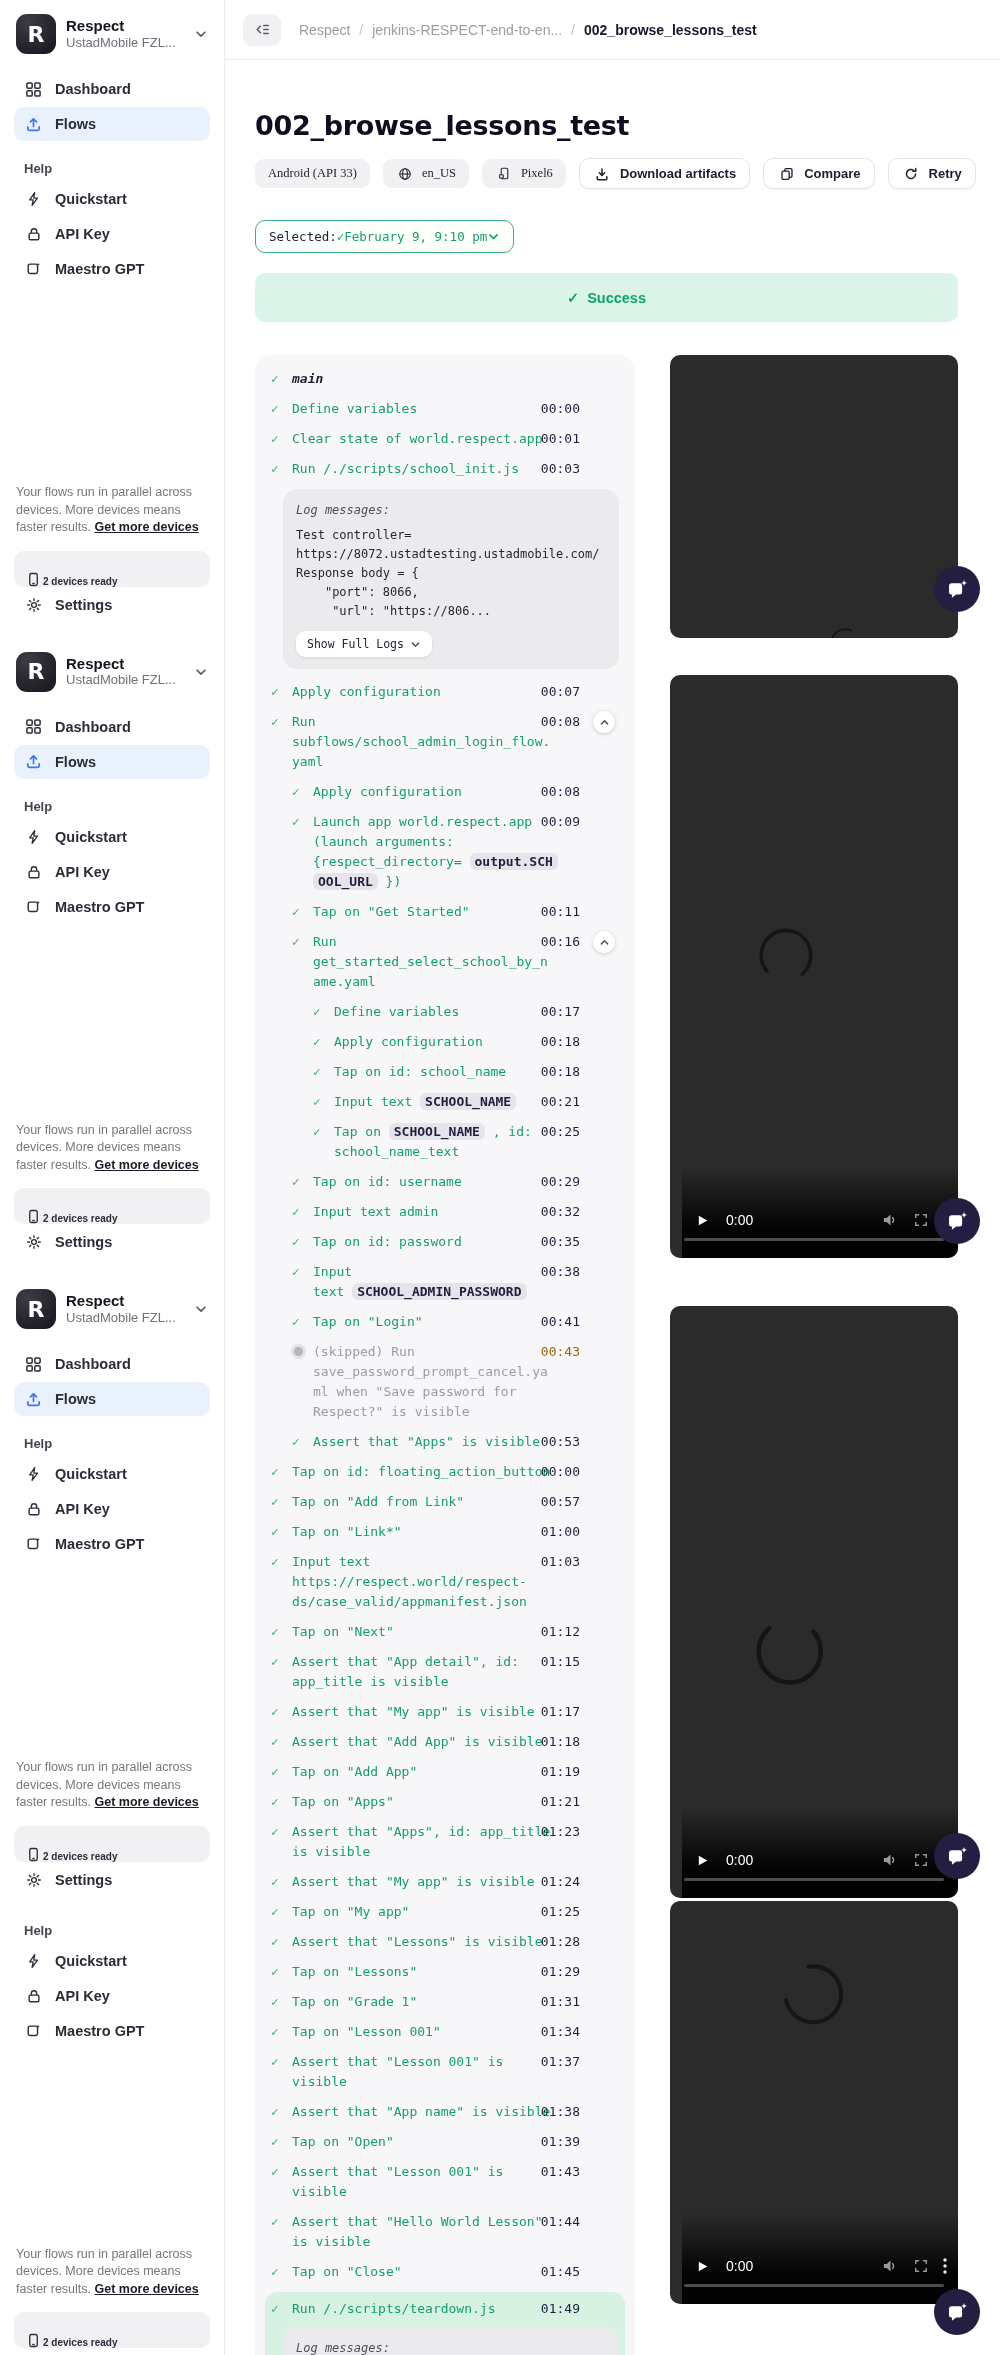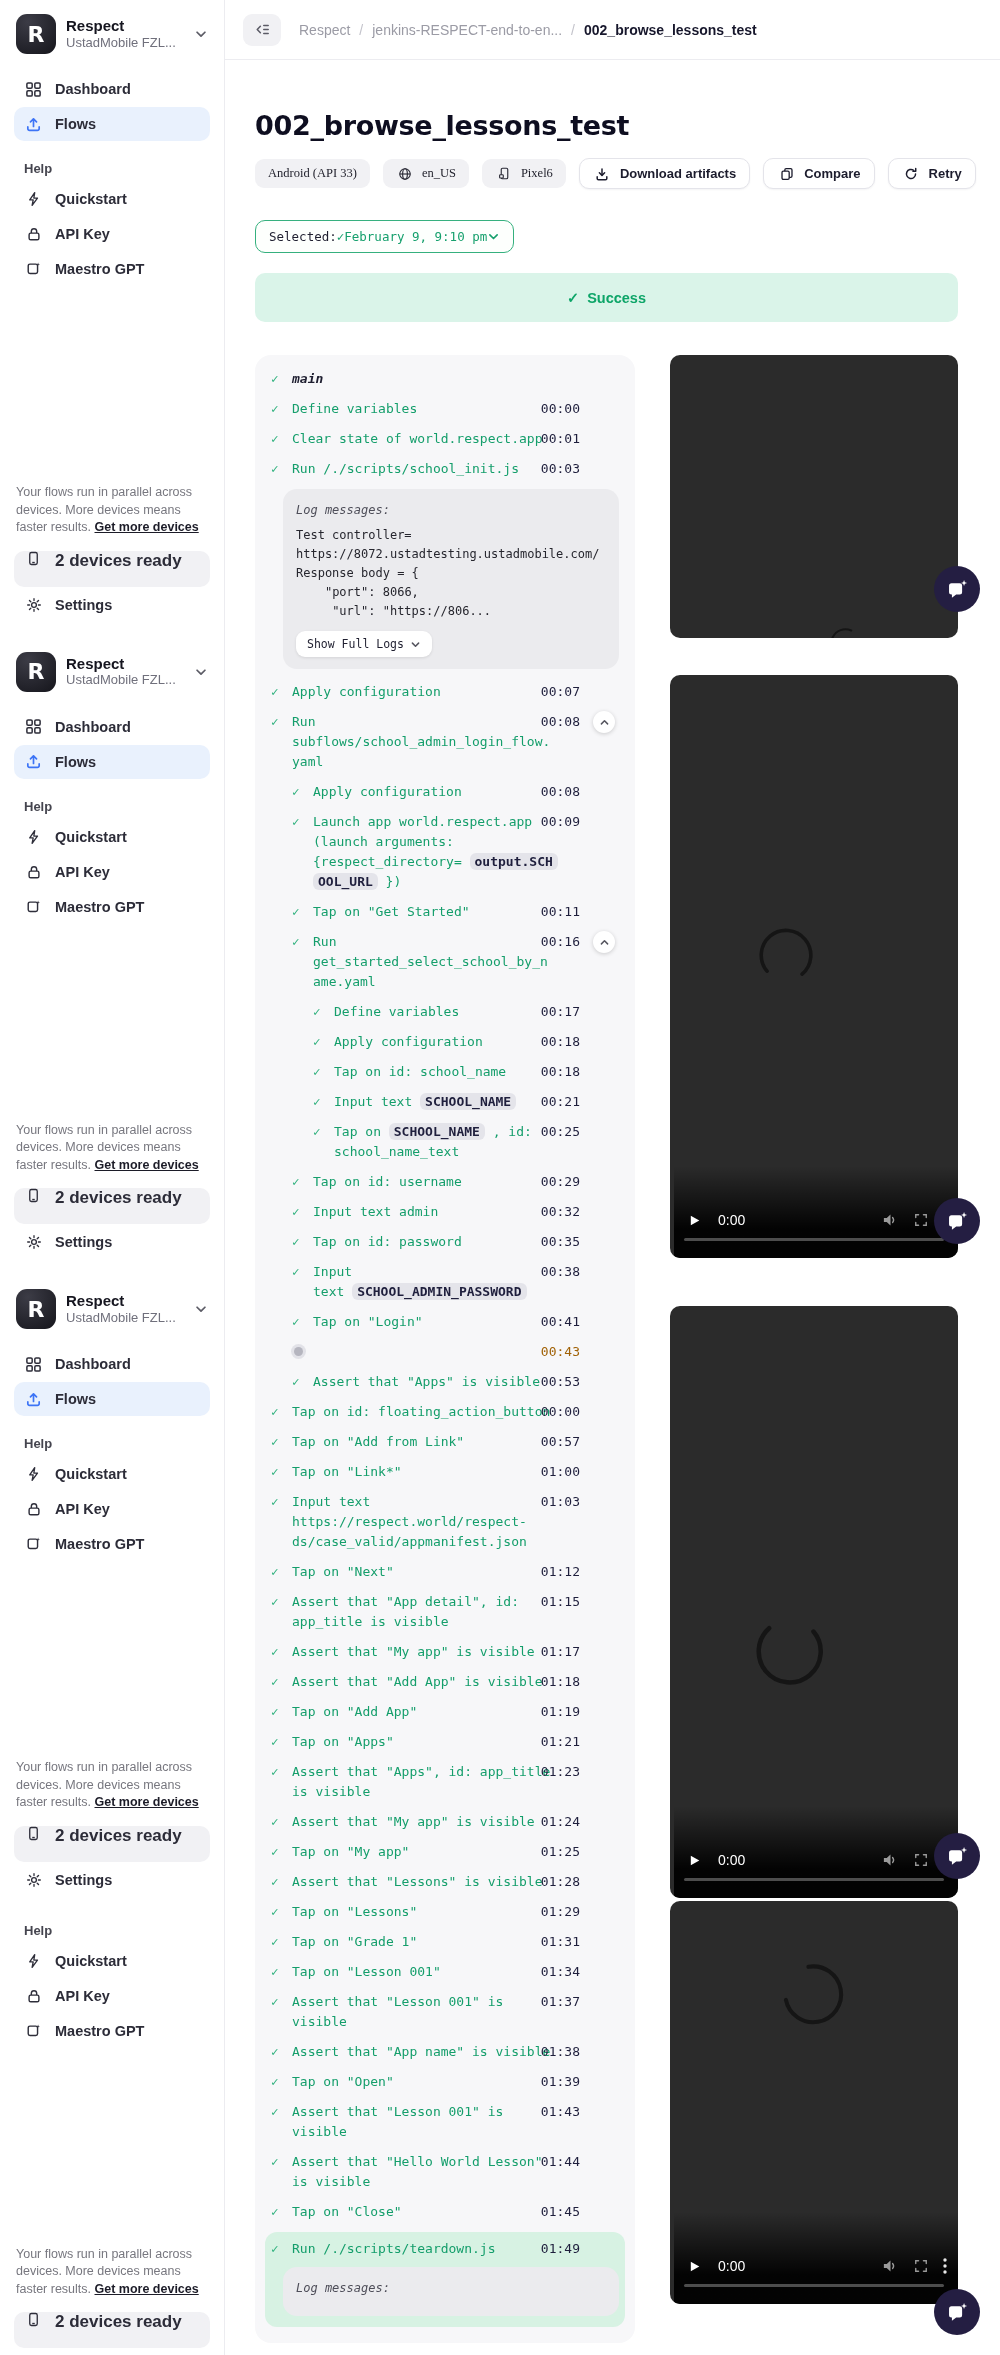--- a/index.html
+++ b/index.html
@@ -15,21 +15,21 @@
 .ws-meta{flex:1;min-width:0}
 .ws-name{font-size:15px;font-weight:700;color:#15151f;line-height:1.15;white-space:nowrap}
 .ws-org{font-size:13px;color:#70707c;line-height:1.25;white-space:nowrap}
 .ws-chev{color:#5c5c66;display:flex}
 .nav-item{display:flex;align-items:center;gap:12px;height:34px;padding:0 10px;border-radius:10px;font-size:14.5px;font-weight:700;color:#2c2c38;margin:1px 0;cursor:pointer;white-space:nowrap}
 .nav-item.active{background:#e9f1fd}
 .icon16{width:19px;flex:none;display:flex;justify-content:center;align-items:center}
 .side-label{font-size:13px;font-weight:700;color:#45454f;margin:20px 0 6px 10px}
 .promo{margin:198px 2px 0;font-size:12.5px;line-height:17.5px;color:#77777f}
 .promo a{color:#1c1c28;font-weight:600;text-decoration:underline;cursor:pointer}
-.devices{display:flex;align-items:flex-start;gap:12px;height:36px;padding:0 10px;border-radius:10px;background:#f1f1f4;font-size:17px;font-weight:700;color:#2c2c38;margin-top:14px;cursor:pointer;white-space:nowrap}
+.devices{display:flex;align-items:flex-end;height:36px;padding:0 10px;border-radius:10px;background:#f1f1f4;font-size:10px;font-weight:700;color:#2c2c38;margin-top:14px;cursor:pointer;white-space:nowrap}
 
 
 .main{flex:1;min-width:0}
 .topbar{height:60px;display:flex;align-items:center;gap:18px;padding:0 24px 0 18px;border-bottom:1px solid #ececf0}
 .collapse-btn{width:38px;height:32px;border:none;background:#f1f1f4;border-radius:9px;display:flex;align-items:center;justify-content:center;cursor:pointer;flex:none}
 .crumbs{display:flex;align-items:center;gap:9px;font-size:14px;color:#9b9ba5;white-space:nowrap}
 .crumb{cursor:pointer}
 .crumb.current{color:#17172c;font-weight:700;cursor:default}
 .sep{color:#c3c3cb}
 .content{padding:50px 42px 0 30px}
@@ -78,21 +78,21 @@
 .fab{position:absolute;right:-22px;width:46px;height:46px;border-radius:50%;background:#241e42;display:flex;align-items:center;justify-content:center;border:none;cursor:pointer;z-index:5;padding:0}
 .video:nth-child(1) .fab{bottom:26px}
 .video:nth-child(2) .fab{bottom:14px}
 .video:nth-child(3) .fab{bottom:19px}
 .video:nth-child(4) .fab{bottom:-31px}
 .spin{position:absolute}
 .video:nth-child(1) .spin{left:130px;top:242px;transform:rotate(25deg) scale(.45)}
 .video:nth-child(2) .spin{left:70px;top:232px;transform:rotate(140deg) scale(.8)}
 .video:nth-child(3) .spin{left:76px;top:300px;transform:rotate(-40deg)}
 .video:nth-child(4) .spin{left:100px;top:46px;transform:rotate(-100deg) scale(.9)}
-.vbar{position:absolute;left:4px;right:0;bottom:0;height:92px;background:linear-gradient(180deg,rgba(0,0,0,0),rgba(0,0,0,.93) 68%)}
+.vbar{position:absolute;left:12px;right:0;bottom:0;height:92px;background:linear-gradient(180deg,rgba(0,0,0,0),rgba(0,0,0,.93) 68%)}
 .vcontrols{position:absolute;left:14px;right:11px;bottom:30px;display:flex;align-items:center;gap:15px}
 .vtime{color:#fff;font-size:14px;margin-left:2px;margin-right:auto;font-family:"Liberation Sans",sans-serif}
 .vbtn{background:none;border:none;padding:0;display:flex;cursor:pointer}
 .vprogress{position:absolute;left:14px;right:14px;bottom:17px;height:3.5px;border-radius:2px;background:#4d4d4d;cursor:pointer}
 </style>
 </head>
 <body>
 
 <div class="app">
   <aside class="sidebar" id="sidebar">
@@ -579,20 +579,21 @@
               <span class="txt">Input <span class="glue">text <span class="chip">SCHOOL_ADMIN_PASSWORD</span></span></span>
               <span class="time">00:38</span>
             </div>
             <div class="step l1">
               <span class="chk">✓</span>
               <span class="txt">Tap on "Login"</span>
               <span class="time">00:41</span>
             </div>
             <div class="step l1 skipped">
               <span class="chk"><span class="dot"></span></span>
+              <span class="txt">(skipped) Run save_password_prompt_cancel.yaml when "Save password for Respect?" is visible</span>
               <span class="time">00:43</span>
             </div>
             <div class="step l1">
               <span class="chk">✓</span>
               <span class="txt">Assert that "Apps" is visible</span>
               <span class="time">00:53</span>
             </div>
             <div class="step l0">
               <span class="chk">✓</span>
               <span class="txt">Tap on id: floating_action_button</span>

